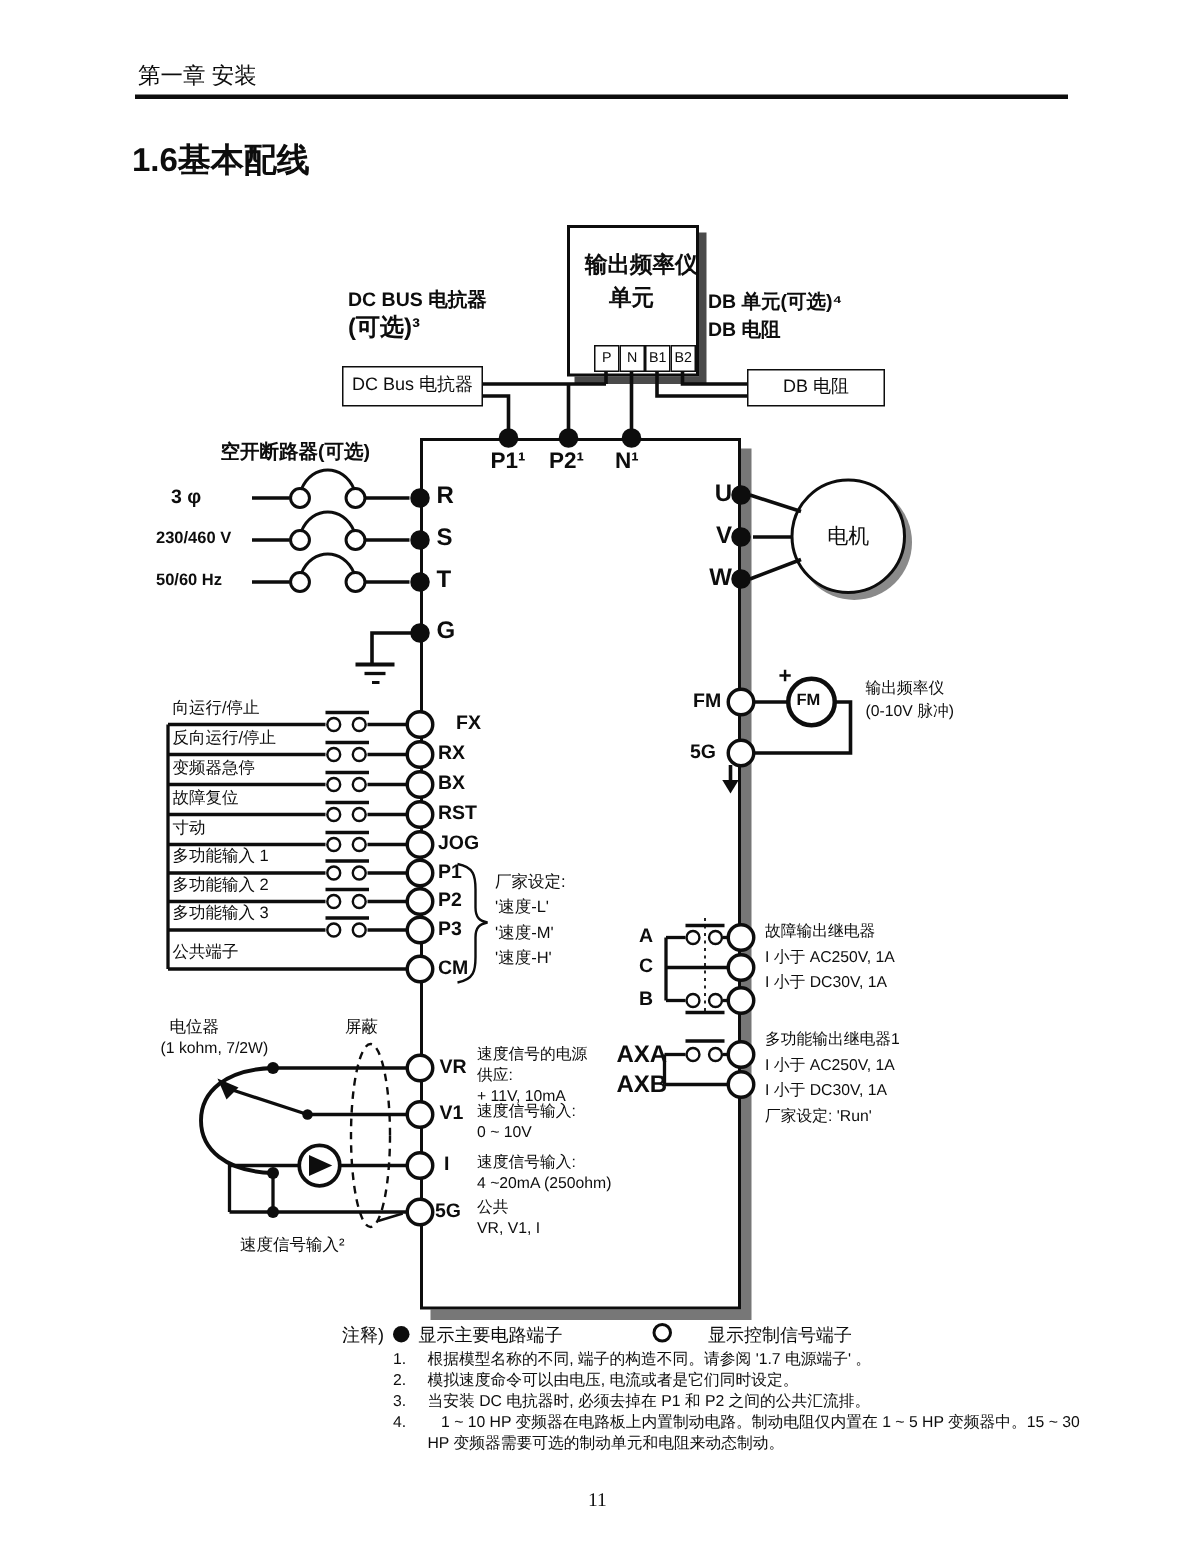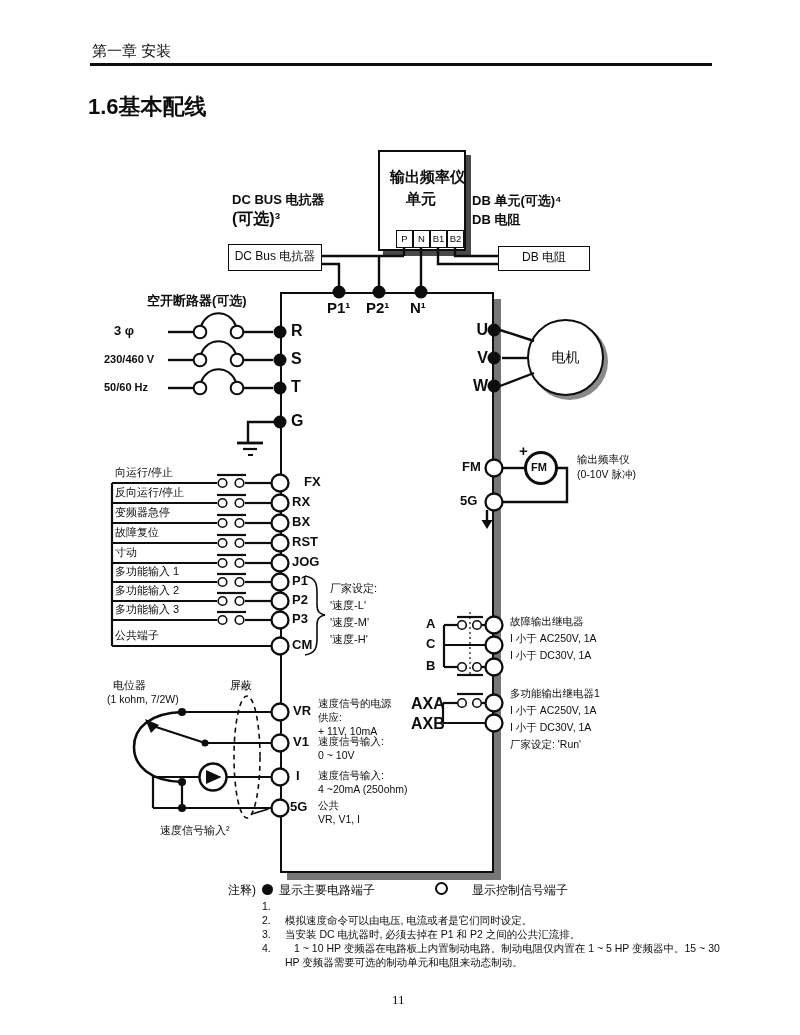--- a/index.html
+++ b/index.html
@@ -322,20 +322,21 @@
   <div class="t s10" style="left:318px;top:769px;">速度信号输入:</div>
   <div class="t s10" style="left:318px;top:783px;">4 ~20mA (250ohm)</div>
   <div class="t s10" style="left:318px;top:799px;">公共</div>
   <div class="t s10" style="left:318px;top:813px;">VR, V1, I</div>
   <div class="t s11" style="left:160px;top:824px;">速度信号输入²</div>
 
   <div id="legend">
     <span>注释)</span><span class="dot-filled"></span><span>显示主要电路端子</span><span style="margin-left:48px;"></span><span class="dot-open"></span><span style="margin-left:18px;">显示控制信号端子</span>
   </div>
   <div class="t s10" style="left:262px;top:900px;">1.</div>
+  <div class="t s10" style="left:285px;top:900px;">根据模型名称的不同, 端子的构造不同。请参阅 '1.7 电源端子' 。</div>
   <div class="t s10" style="left:262px;top:914px;">2.</div>
   <div class="t s10" style="left:285px;top:914px;">模拟速度命令可以由电压, 电流或者是它们同时设定。</div>
   <div class="t s10" style="left:262px;top:928px;">3.</div>
   <div class="t s10" style="left:285px;top:928px;">当安装 DC 电抗器时, 必须去掉在 P1 和 P2 之间的公共汇流排。</div>
   <div class="t s10" style="left:262px;top:942px;">4.</div>
   <div class="t s10" style="left:294px;top:942px;">1 ~ 10 HP 变频器在电路板上内置制动电路。制动电阻仅内置在 1 ~ 5 HP 变频器中。15 ~ 30</div>
   <div class="t s10" style="left:285px;top:956px;">HP 变频器需要可选的制动单元和电阻来动态制动。</div>
 
   <div class="t s13" style="left:392px;top:993px;font-family:'Liberation Serif','DejaVu Serif',serif;">11</div>
 

